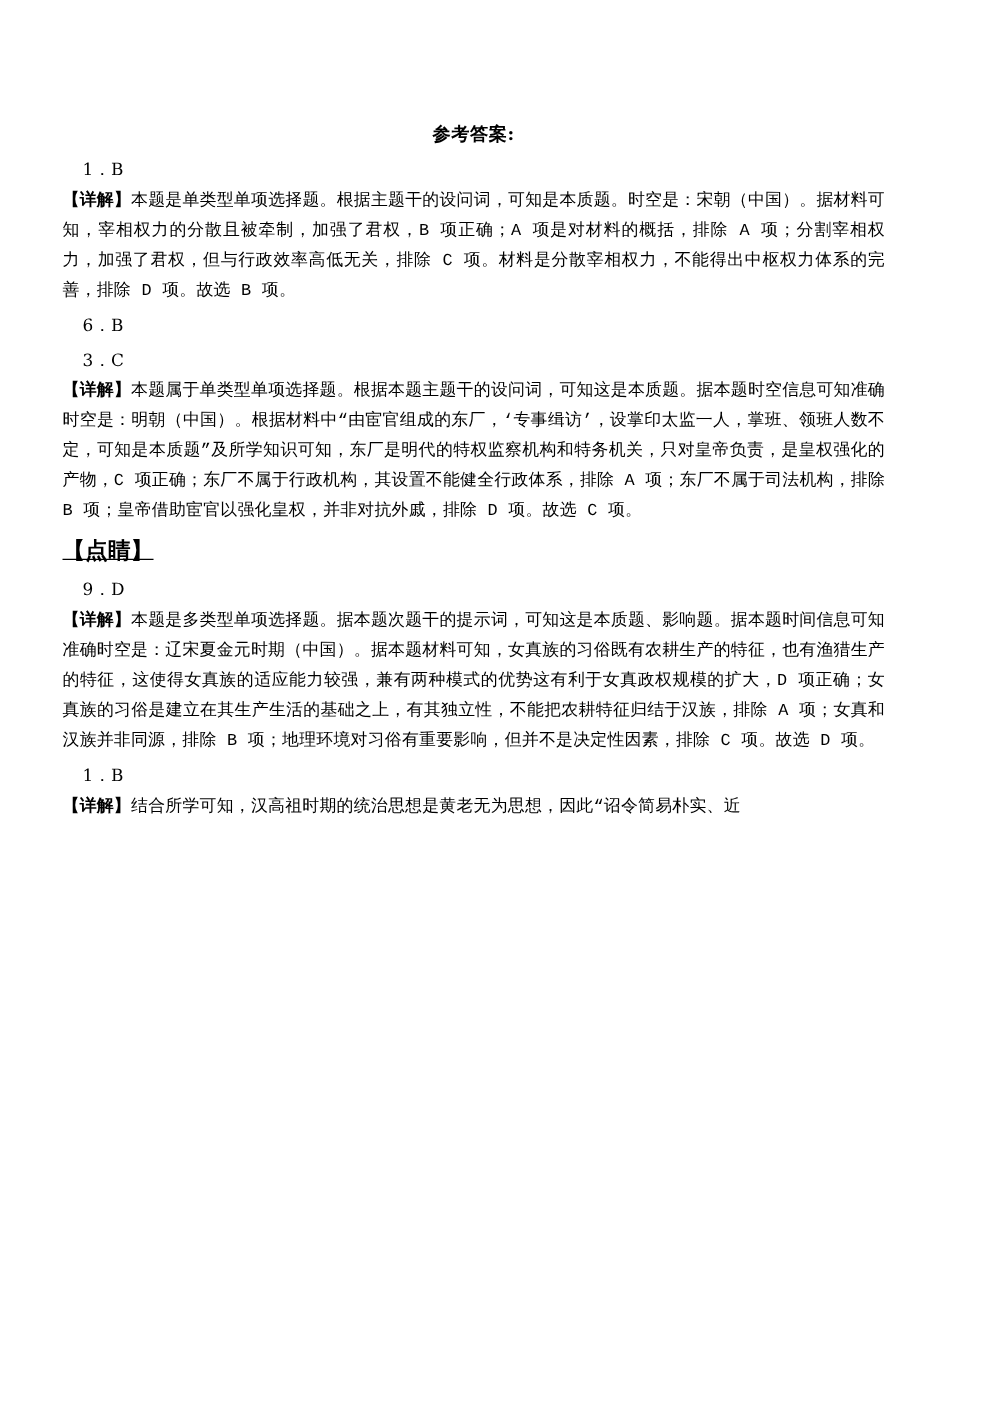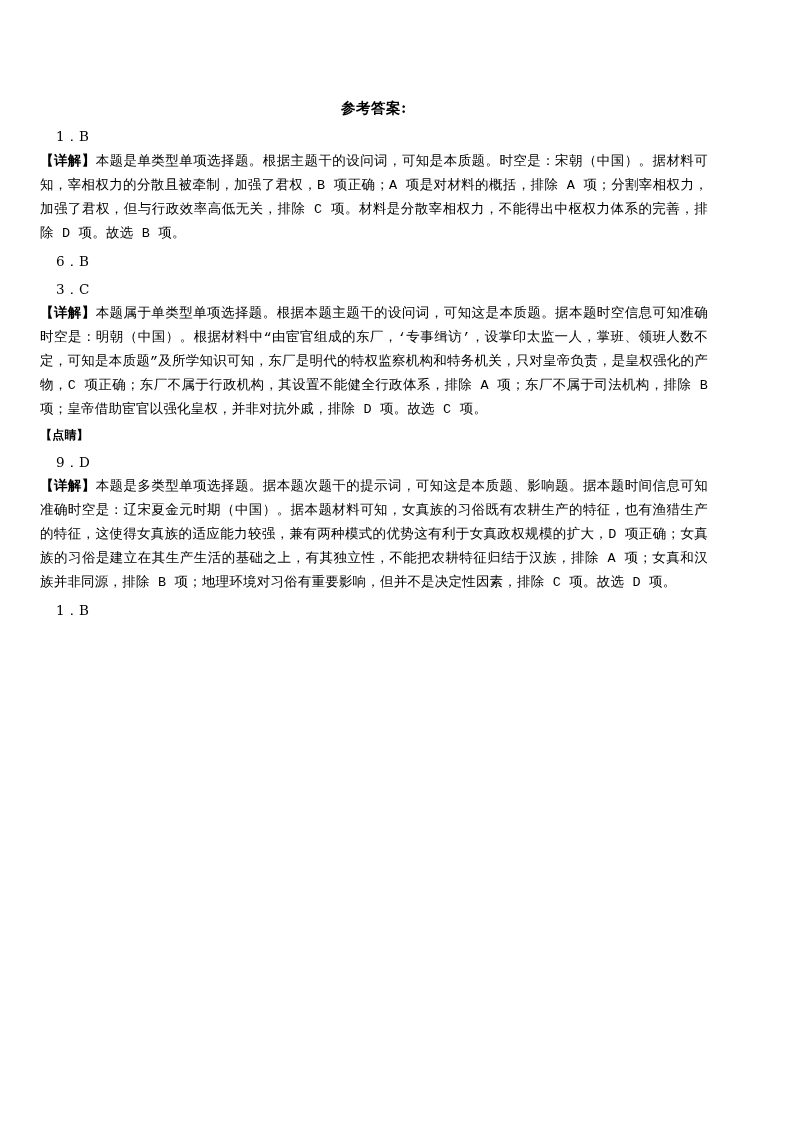--- a/index.html
+++ b/index.html
@@ -11,21 +11,21 @@
     width: 794px;
     height: 1123px;
     font-family: "DejaVu Serif", "Liberation Serif", serif;
     color: #000000;
   }
   .page {
     position: relative;
     width: 794px;
     height: 1123px;
     box-sizing: border-box;
-    padding: 96px 86px 80px 40px;
+    padding: 96px 86px 80px 50px;
     background: #ffffff;
   }
   .doc-title {
     text-align: center;
     font-size: 14.5px;
     font-weight: bold;
     line-height: 1.6;
     margin: 0 0 6px 0;
     letter-spacing: 0.5px;
   }
@@ -41,25 +41,26 @@
     margin: 1px 0 0 0;
     text-align: justify;
     text-justify: inter-ideograph;
     letter-spacing: 0.2px;
     font-family: Liberation Mono, monospace;
   }
   .label {
     font-weight: bold;
   }
   .dianjing {
-    font-size: 12px;
+    font-size: 18px;
     line-height: 1.78;
     margin: 3px 0 0 0;
     font-weight: bold;
     letter-spacing: 0.2px;
+    text-decoration: underline;
   }
 </style>
 </head>
 <body>
 
 <div class="page">
 
   <div class="doc-title">参考答案:</div>
 
   <div class="qnum">1．B</div>
@@ -68,14 +69,15 @@
   <div class="qnum">6．B</div>
 
   <div class="qnum">3．C</div>
   <p class="para"><span class="label">【详解】</span><span>本题属于单类型单项选择题。根据本题主题干的设问词，可知这是本质题。据本题时空信息可知准确时空是：明朝（中国）。根据材料中“由宦官组成的东厂，‘专事缉访’，设掌印太监一人，掌班、领班人数不定，可知是本质题”及所学知识可知，东厂是明代的特权监察机构和特务机关，只对皇帝负责，是皇权强化的产物，C 项正确；东厂不属于行政机构，其设置不能健全行政体系，排除 A 项；东厂不属于司法机构，排除 B 项；皇帝借助宦官以强化皇权，并非对抗外戚，排除 D 项。故选 C 项。</span></p>
   <div class="dianjing">【点睛】</div>
 
   <div class="qnum">9．D</div>
   <p class="para"><span class="label">【详解】</span><span>本题是多类型单项选择题。据本题次题干的提示词，可知这是本质题、影响题。据本题时间信息可知准确时空是：辽宋夏金元时期（中国）。据本题材料可知，女真族的习俗既有农耕生产的特征，也有渔猎生产的特征，这使得女真族的适应能力较强，兼有两种模式的优势这有利于女真政权规模的扩大，D 项正确；女真族的习俗是建立在其生产生活的基础之上，有其独立性，不能把农耕特征归结于汉族，排除 A 项；女真和汉族并非同源，排除 B 项；地理环境对习俗有重要影响，但并不是决定性因素，排除 C 项。故选 D 项。</span></p>
 
   <div class="qnum">1．B</div>
+  <p class="para"><span class="label">【详解】</span><span>结合所学可知，汉高祖时期的统治思想是黄老无为思想，因此“诏令简易朴实、近</span></p>
 
 </div>
 
 </body></html>

